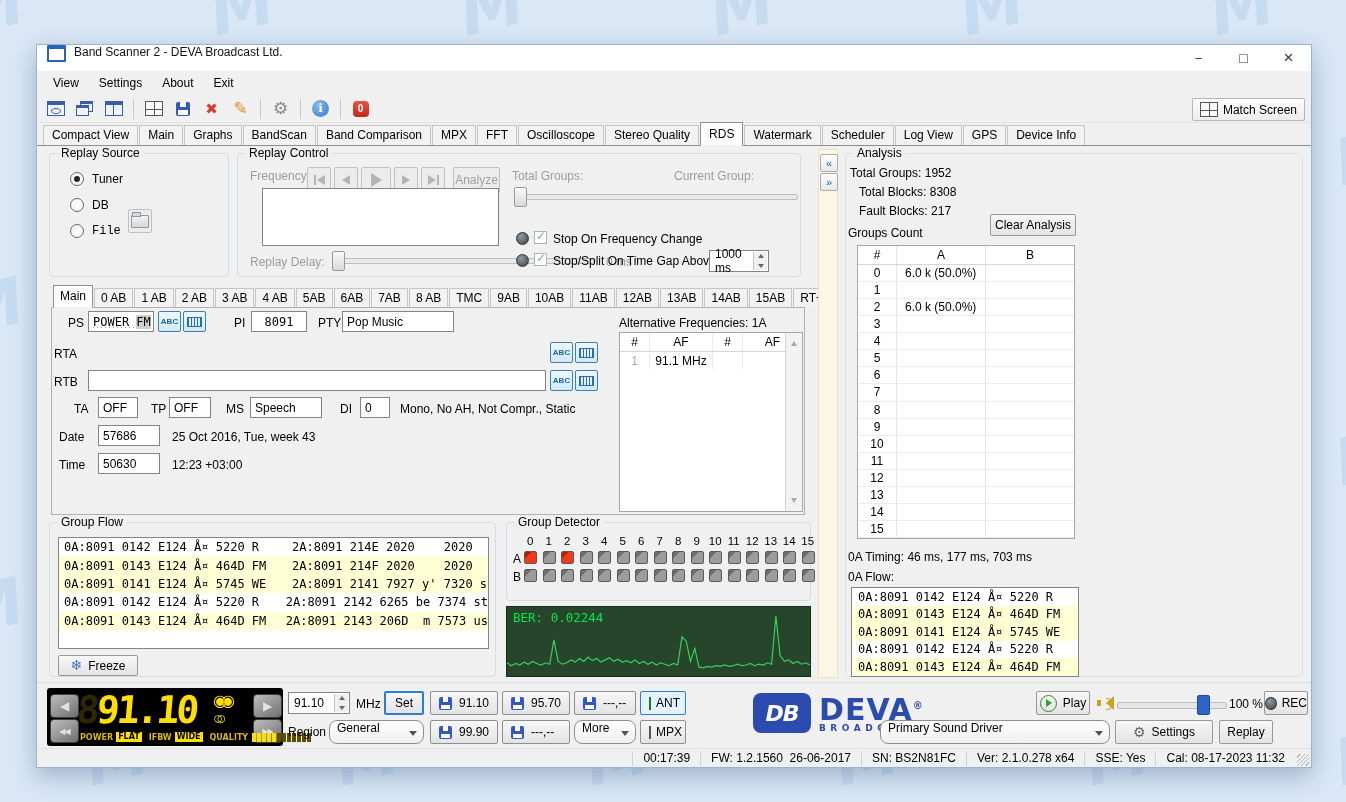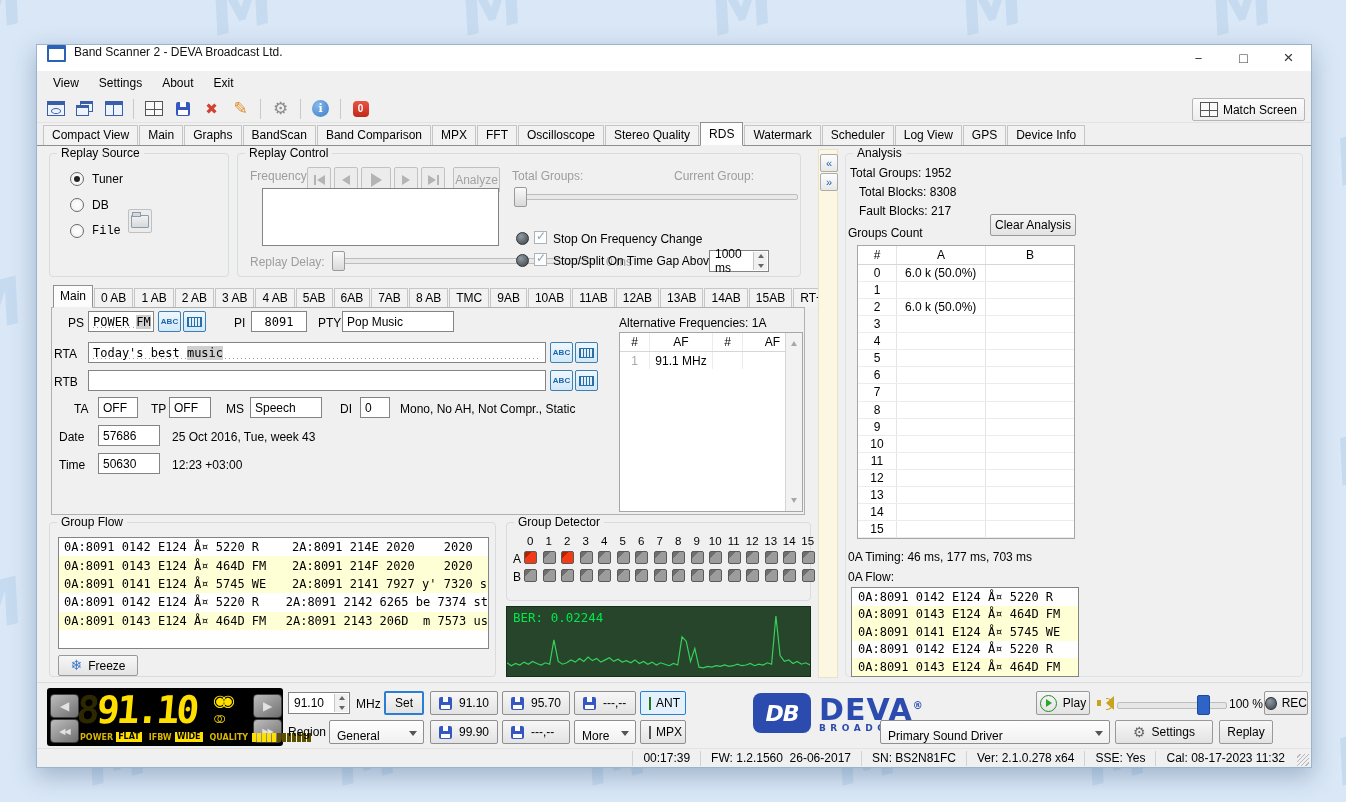--- a/index.html
+++ b/index.html
@@ -217,21 +217,21 @@
   .preset{position:absolute;height:24px;display:flex;align-items:center;gap:7px;padding:0 8px;
           background:linear-gradient(#f7f7f7,#e3e3e3);border:1px solid #8f8f8f;border-radius:2px;
           box-sizing:border-box}
   .flop{display:inline-block;width:13px;height:13px;background:#3558c0;border-radius:2px;position:relative}
   .flop::before{content:"";position:absolute;left:4px;top:0;width:5px;height:5px;background:#fff}
   .flop::after{content:"";position:absolute;left:2px;bottom:1px;width:9px;height:4px;background:#fff}
   .vled{display:inline-block;width:5px;height:13px;border:1px solid #555;box-sizing:border-box}
   .vled.g{background:#2ad82a;border-color:#1a7c1a}
   .vled.gr{background:#9a9a9a}
   .dropdown{position:absolute;height:24px;background:linear-gradient(#fefefe,#f0f0f0);
-            border:1px solid #8f8f8f;border-radius:2px;display:flex;align-items:flex-end;
+            border:1px solid #8f8f8f;border-radius:8px;display:flex;align-items:flex-start;
             padding:0 18px 0 7px;box-sizing:border-box;white-space:nowrap}
   .dd-arr{position:absolute;right:6px;top:10px;border:4px solid transparent;border-top:5px solid #555}
   .logo{position:absolute;left:716px;top:10px;display:flex;align-items:center;gap:8px}
   .logo-mark{width:58px;height:40px;background:#2b4bae;border-radius:8px;display:flex;align-items:center;
              justify-content:center;color:#fff;font:italic 900 22px "DejaVu Sans",sans-serif;
              letter-spacing:-1px}
   .logo-name{font:900 30px "DejaVu Sans",sans-serif;color:#2b4bae;line-height:26px;letter-spacing:1px}
   .logo-reg{font-size:10px;vertical-align:super}
   .logo-sub{font:bold 9px "DejaVu Sans",sans-serif;color:#2b4bae;letter-spacing:4.5px}
   .play-ico{display:inline-block;width:15px;height:15px;border-radius:50%;border:1px solid #2a8a2a;
@@ -484,21 +484,20 @@
         <div class="abc-btn" style="left:106px;top:3px;width:23px;height:21px">ABC</div>
         <div class="ruler-btn" style="left:131px;top:3px;width:23px;height:21px">
             <i></i>
           </div>
         <span class="lbl" style="left:182px;top:8px">PI</span>
         <div class="tfield" style="left:199px;top:3px;width:56px;height:21px;justify-content:center">8091</div>
         <span class="lbl" style="left:266px;top:8px">PTY</span>
         <div class="tfield sans" style="left:290px;top:3px;width:112px;height:21px">Pop Music</div>
 
         <span class="lbl" style="left:2px;top:39px">RTA</span>
-        <div class="tfield dots" style="left:36px;top:34px;width:458px;height:21px"><span>Today's best </span><span class="hl">music</span></div>
         <div class="abc-btn" style="left:498px;top:34px;width:23px;height:21px">ABC</div>
         <div class="ruler-btn" style="left:523px;top:34px;width:23px;height:21px">
             <i></i>
           </div>
 
         <span class="lbl" style="left:2px;top:67px">RTB</span>
         <div class="tfield" style="left:36px;top:62px;width:458px;height:21px"></div>
         <div class="abc-btn" style="left:498px;top:62px;width:23px;height:21px">ABC</div>
         <div class="ruler-btn" style="left:523px;top:62px;width:23px;height:21px">
             <i></i>

